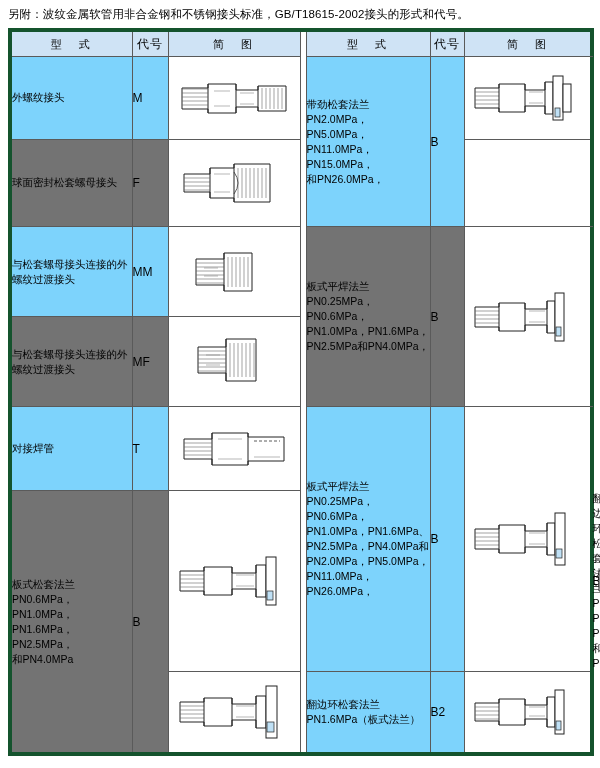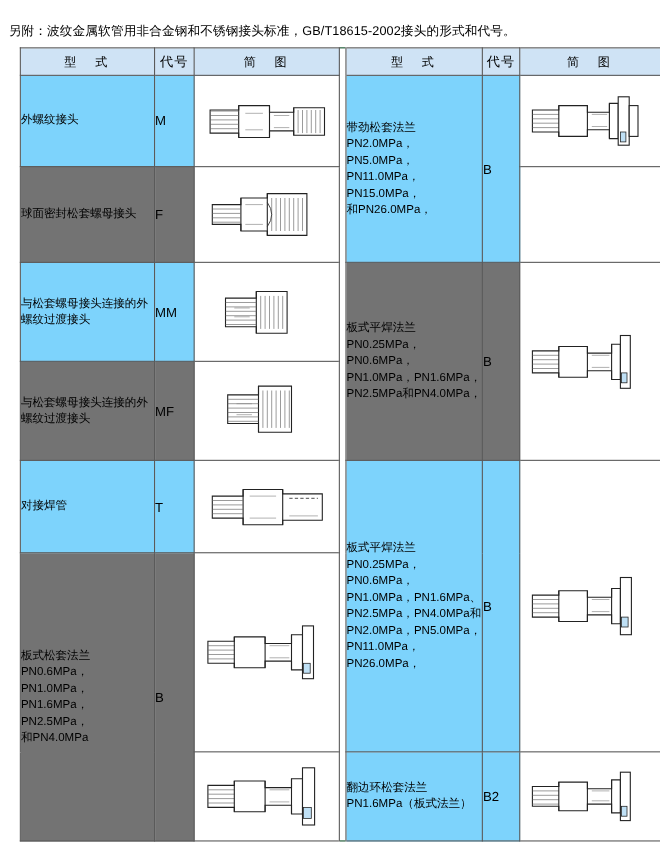--- a/index.html
+++ b/index.html
@@ -16,30 +16,30 @@
   }
   .page {
     width: 600px;
     height: 768px;
     position: relative;
     box-sizing: border-box;
   }
   .caption {
     font-size: 11.5px;
     line-height: 16px;
-    padding: 21px 6px 6px 8px;
+    padding: 6px 6px 6px 8px;
     letter-spacing: 0.1px;
     white-space: nowrap;
   }
   table.main {
     border-collapse: collapse;
     table-layout: fixed;
     width: 500px;
-    margin: 0 18px;
-    border: 1px solid #14532d;
+    margin: 0 8px;
+    border: 4px solid #14532d;
   }
   table.main td, table.main th {
     border: 1px solid #5a5a5a;
     vertical-align: middle;
     padding: 0;
   }
   .hdr {
     background: #cfe3f5;
     text-align: center;
     font-size: 11px;

